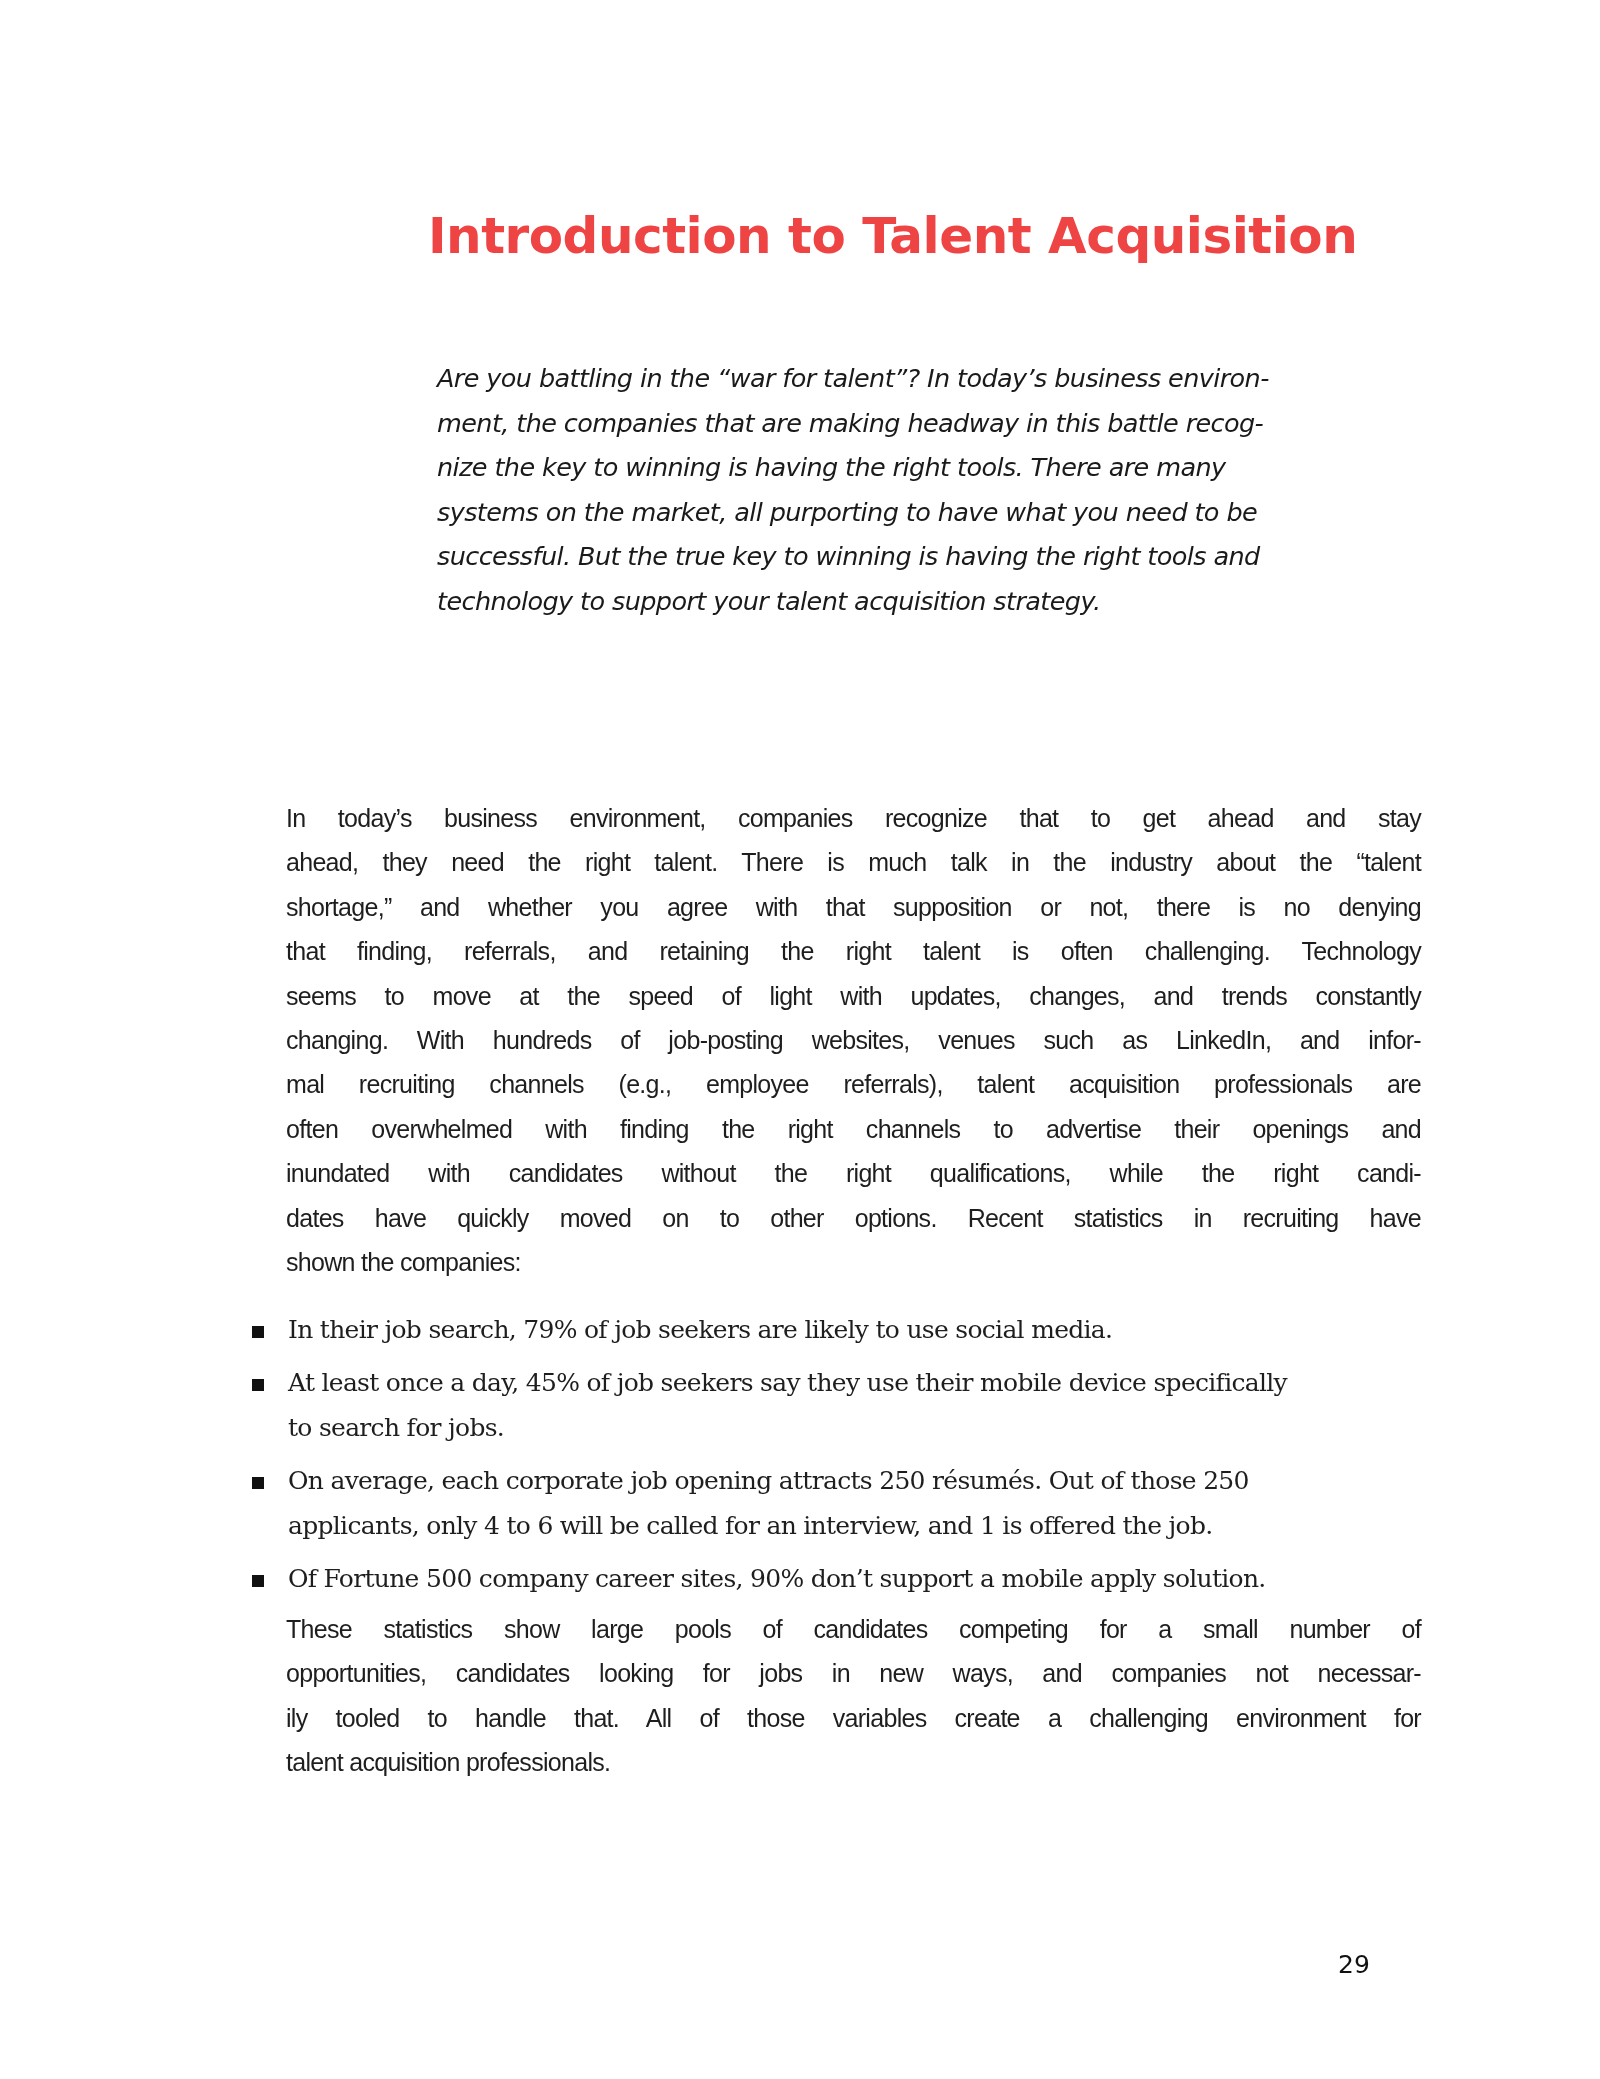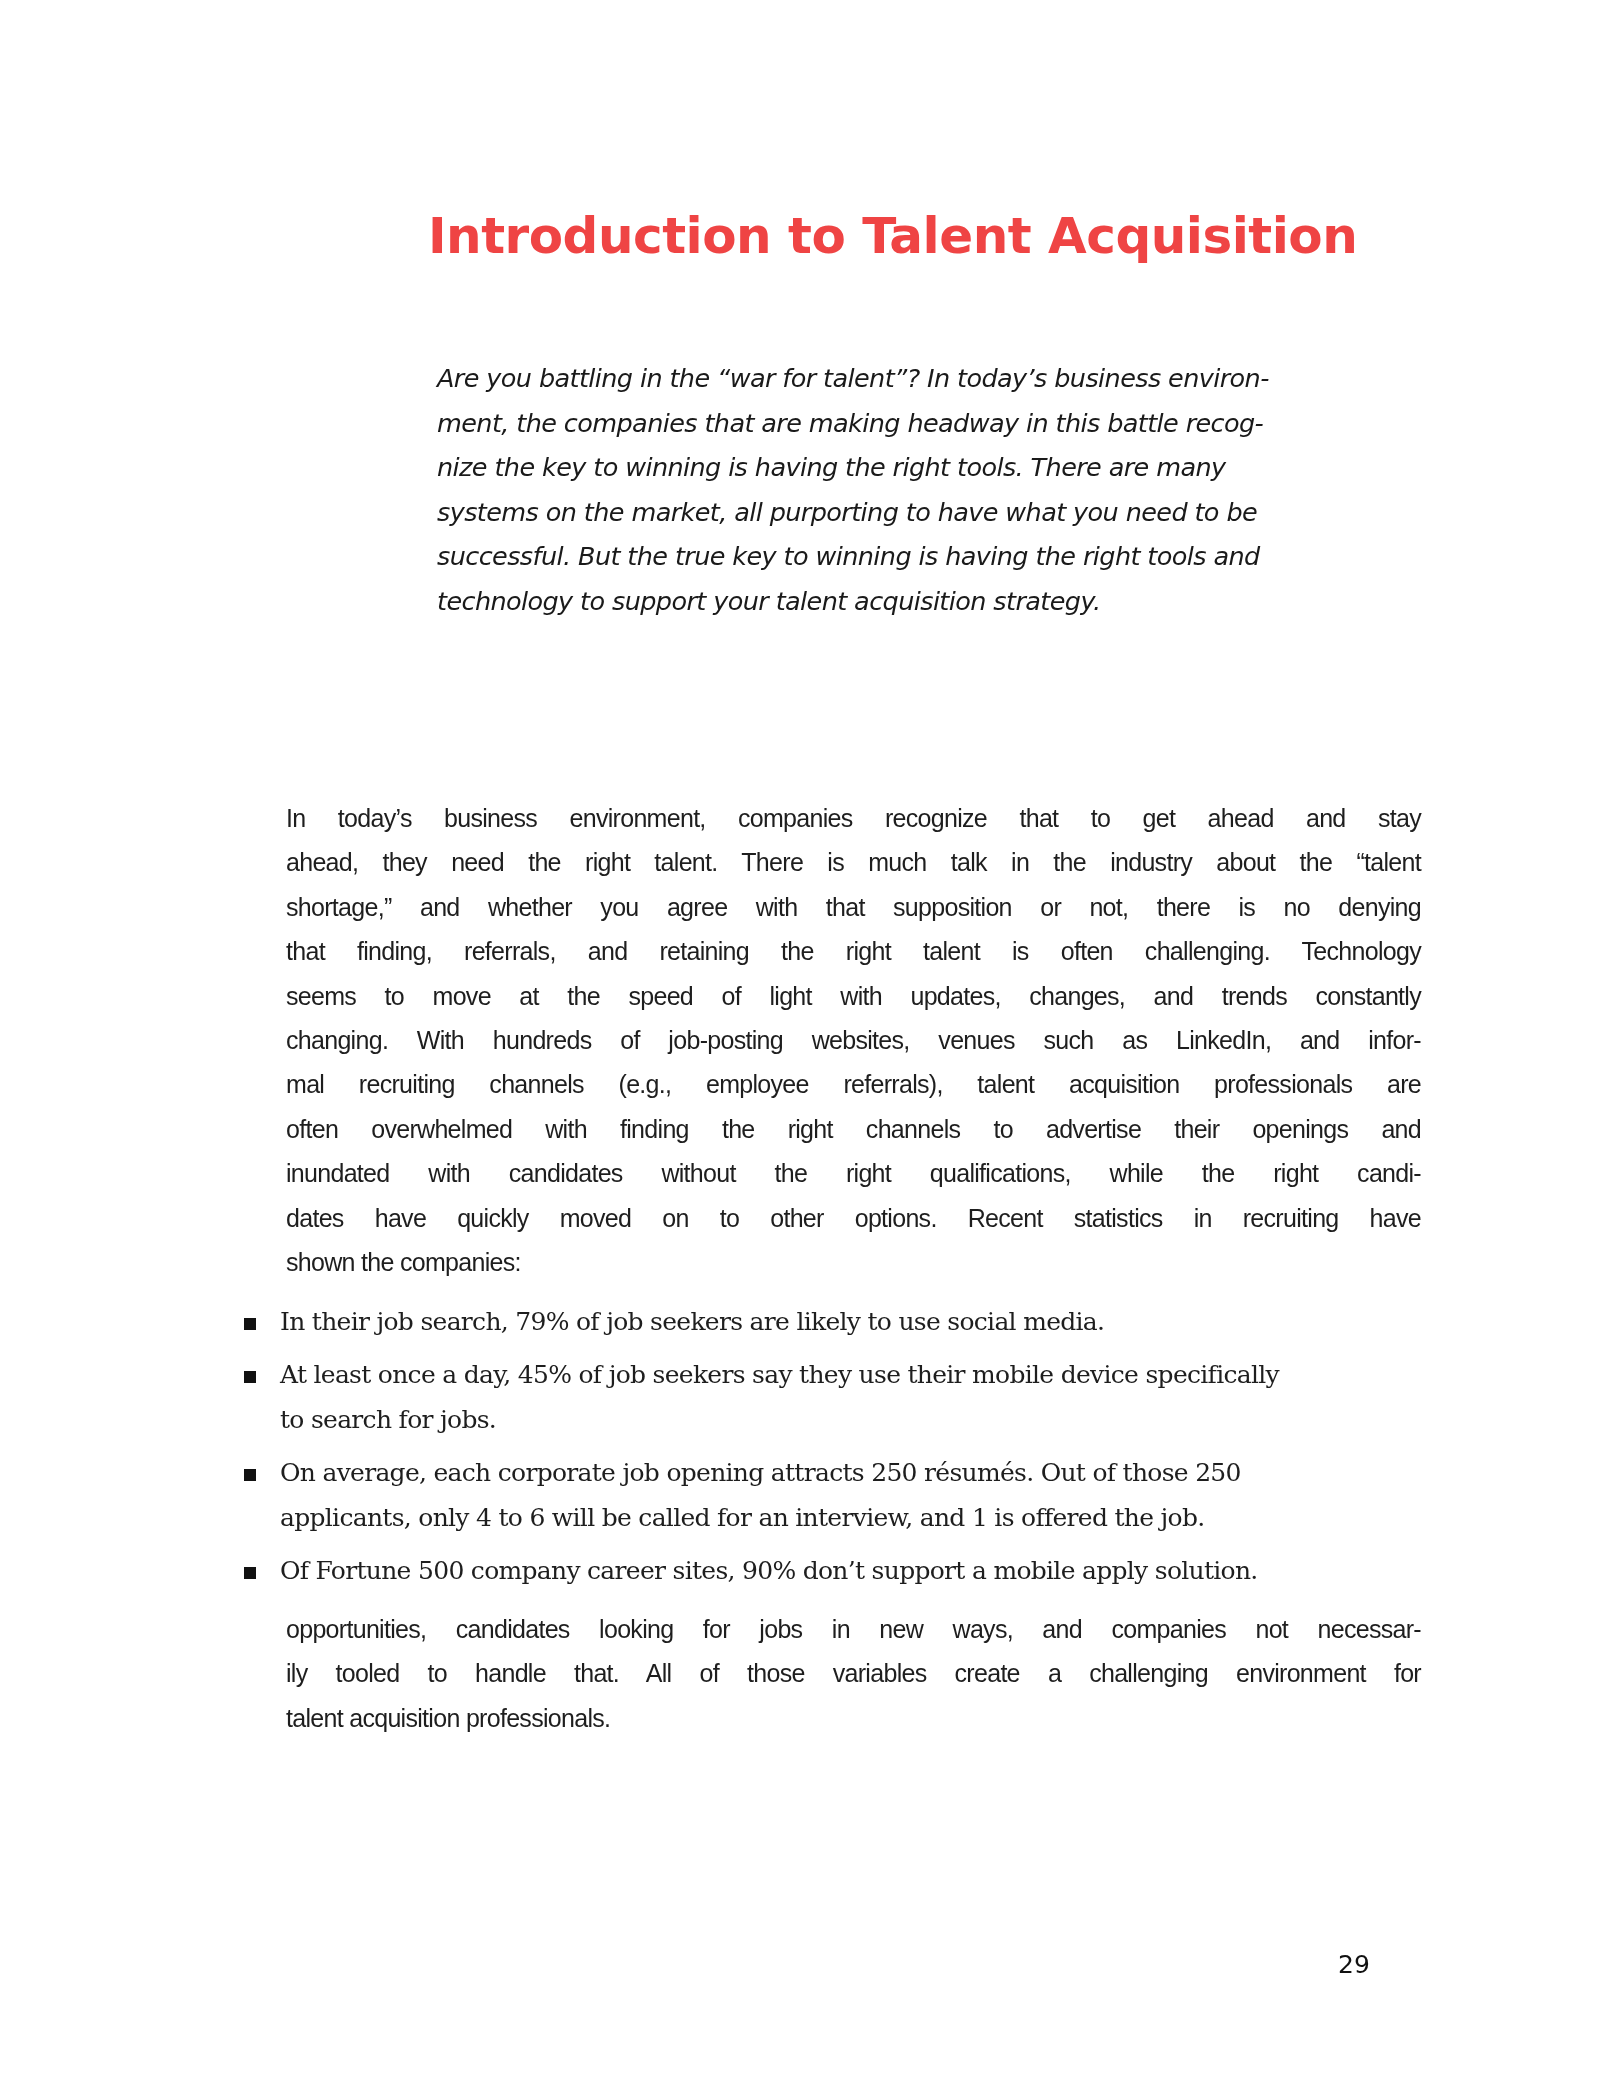--- a/index.html
+++ b/index.html
@@ -22,21 +22,21 @@
   }
   .abstract span { display: block; white-space: nowrap; }
   .body {
     position: absolute; left: 238px; width: 1135px;
     font-family: Liberation Sans, sans-serif; font-size: 25px;
     line-height: 44.4px; color: #1e1e1e; letter-spacing: -0.7px; margin-left: 48px;
   }
   .body span.line { display: block; white-space: nowrap; text-align-last: justify; text-align: justify; }
   .body span.last { text-align-last: left; }
   .p1 { top: 796px; }
-  .bullets { position: absolute; left: 238px; top: 1296px; width: 1135px; margin: 4px; padding: 0; list-style: none; }
+  .bullets { position: absolute; left: 238px; top: 1296px; width: 1135px; margin: 12px; padding: 0; list-style: none; }
   .bullet { position: relative; padding-left: 38px; margin-bottom: 9px;
     font-family: "DejaVu Serif", serif; font-size: 25px; line-height: 44.4px;
     color: #1e1e1e; letter-spacing: -0.7px; }
   .bullet .mark { position: absolute; left: 2px; top: 18px; width: 12px; height: 12px; background: #111; }
   .bullet span.line { display: block; white-space: nowrap; }
   .p2 { top: 1607px; }
   .page-number {
     position: absolute; left: 1338px; top: 1950px;
     font-family: "DejaVu Sans", sans-serif; font-weight: normal;
     font-size: 25px; color: #111;
@@ -87,19 +87,20 @@
       <span class="line">On average, each corporate job opening attracts 250 résumés. Out of those 250</span>
       <span class="line">applicants, only 4 to 6 will be called for an interview, and 1 is offered the job.</span>
     </li>
     <li class="bullet">
       <span class="mark"></span>
       <span class="line">Of Fortune 500 company career sites, 90% don’t support a mobile apply solution.</span>
     </li>
   </ul>
 
   <div class="body p2">
+    <span class="line">These statistics show large pools of candidates competing for a small number of</span>
     <span class="line">opportunities, candidates looking for jobs in new ways, and companies not necessar-</span>
     <span class="line">ily tooled to handle that. All of those variables create a challenging environment for</span>
     <span class="line last">talent acquisition professionals.</span>
   </div>
 
   <div class="page-number">29</div>
 </div>
 
 </body></html>

